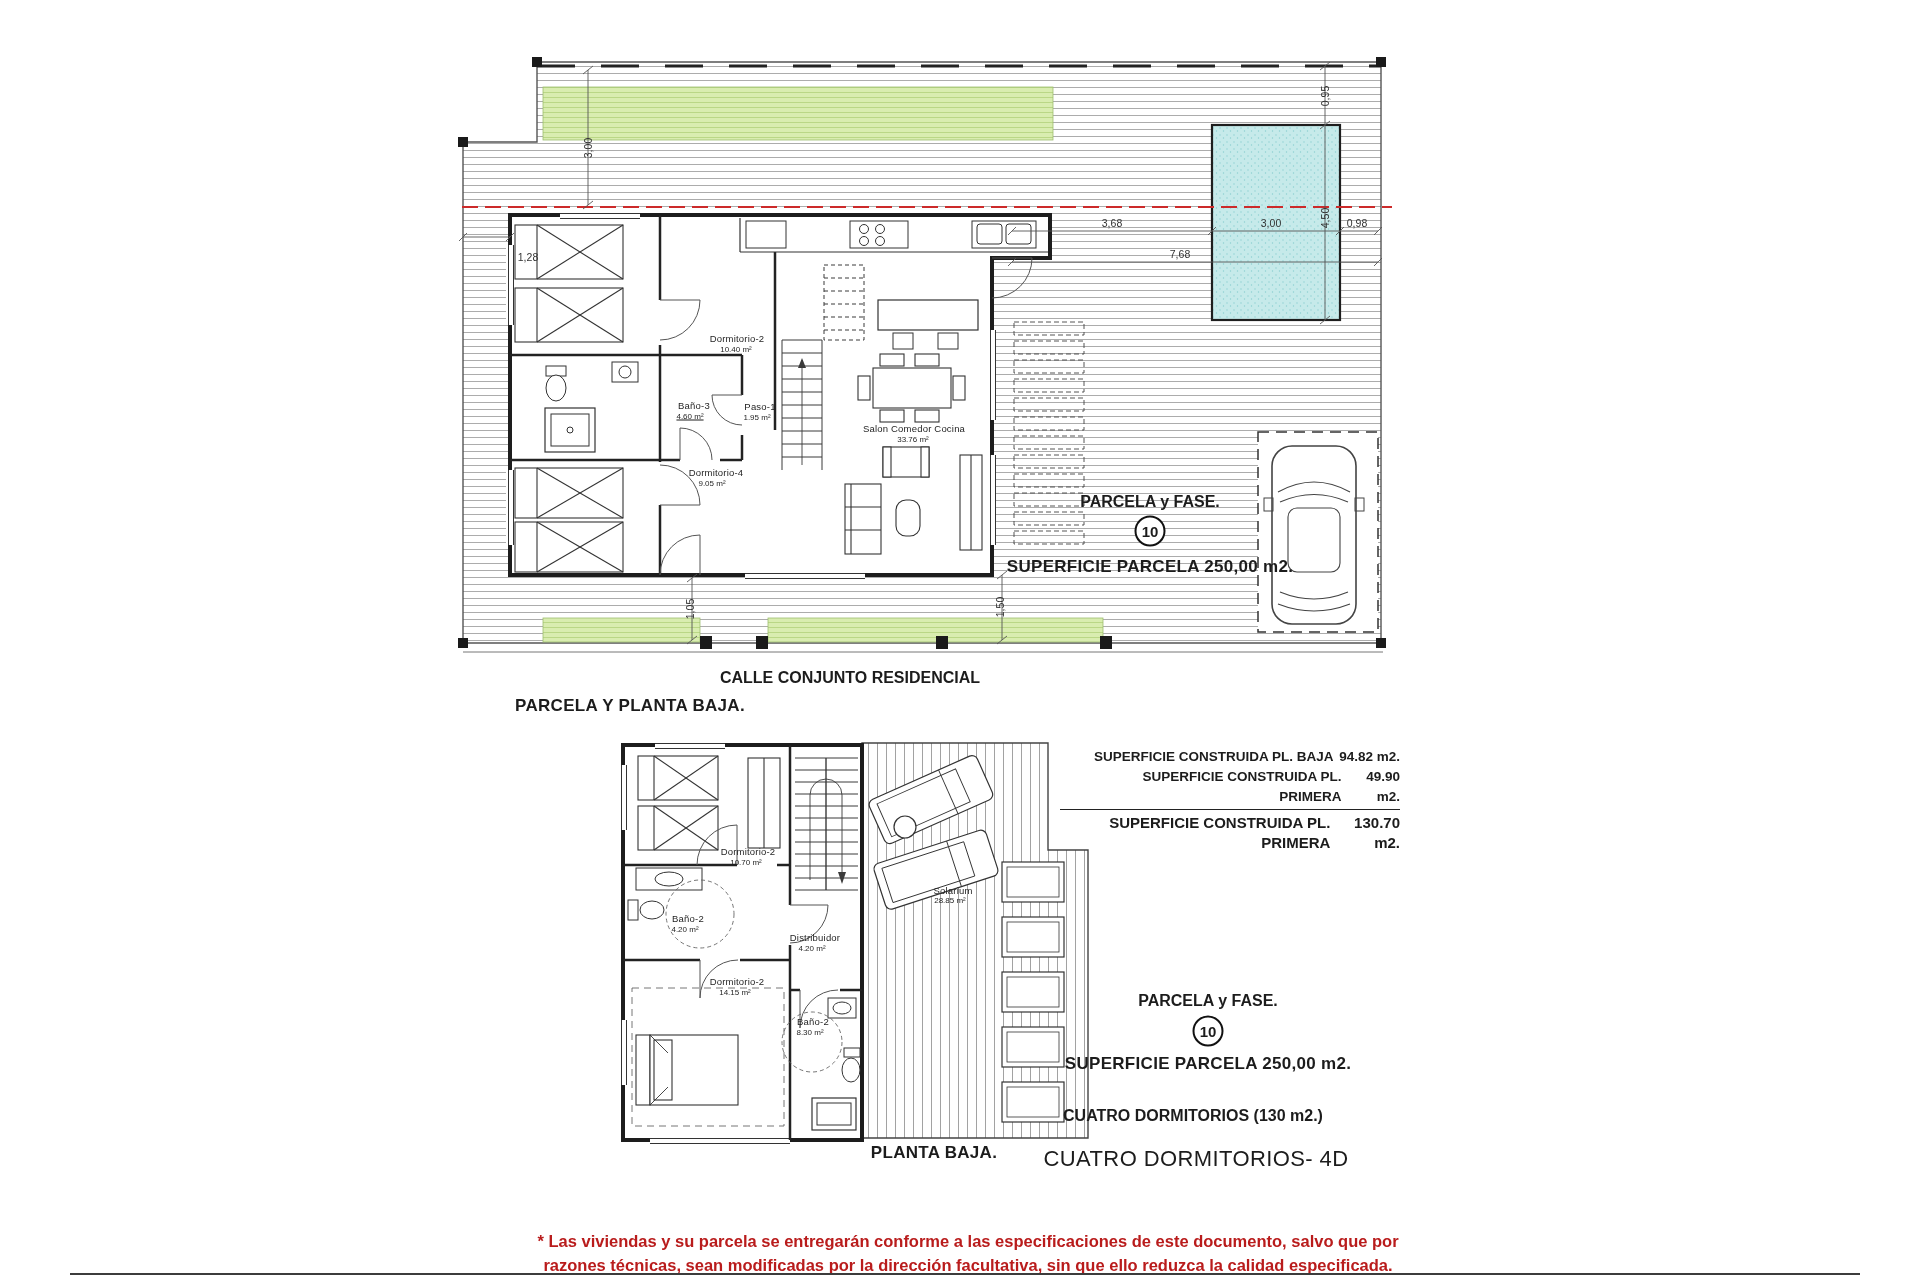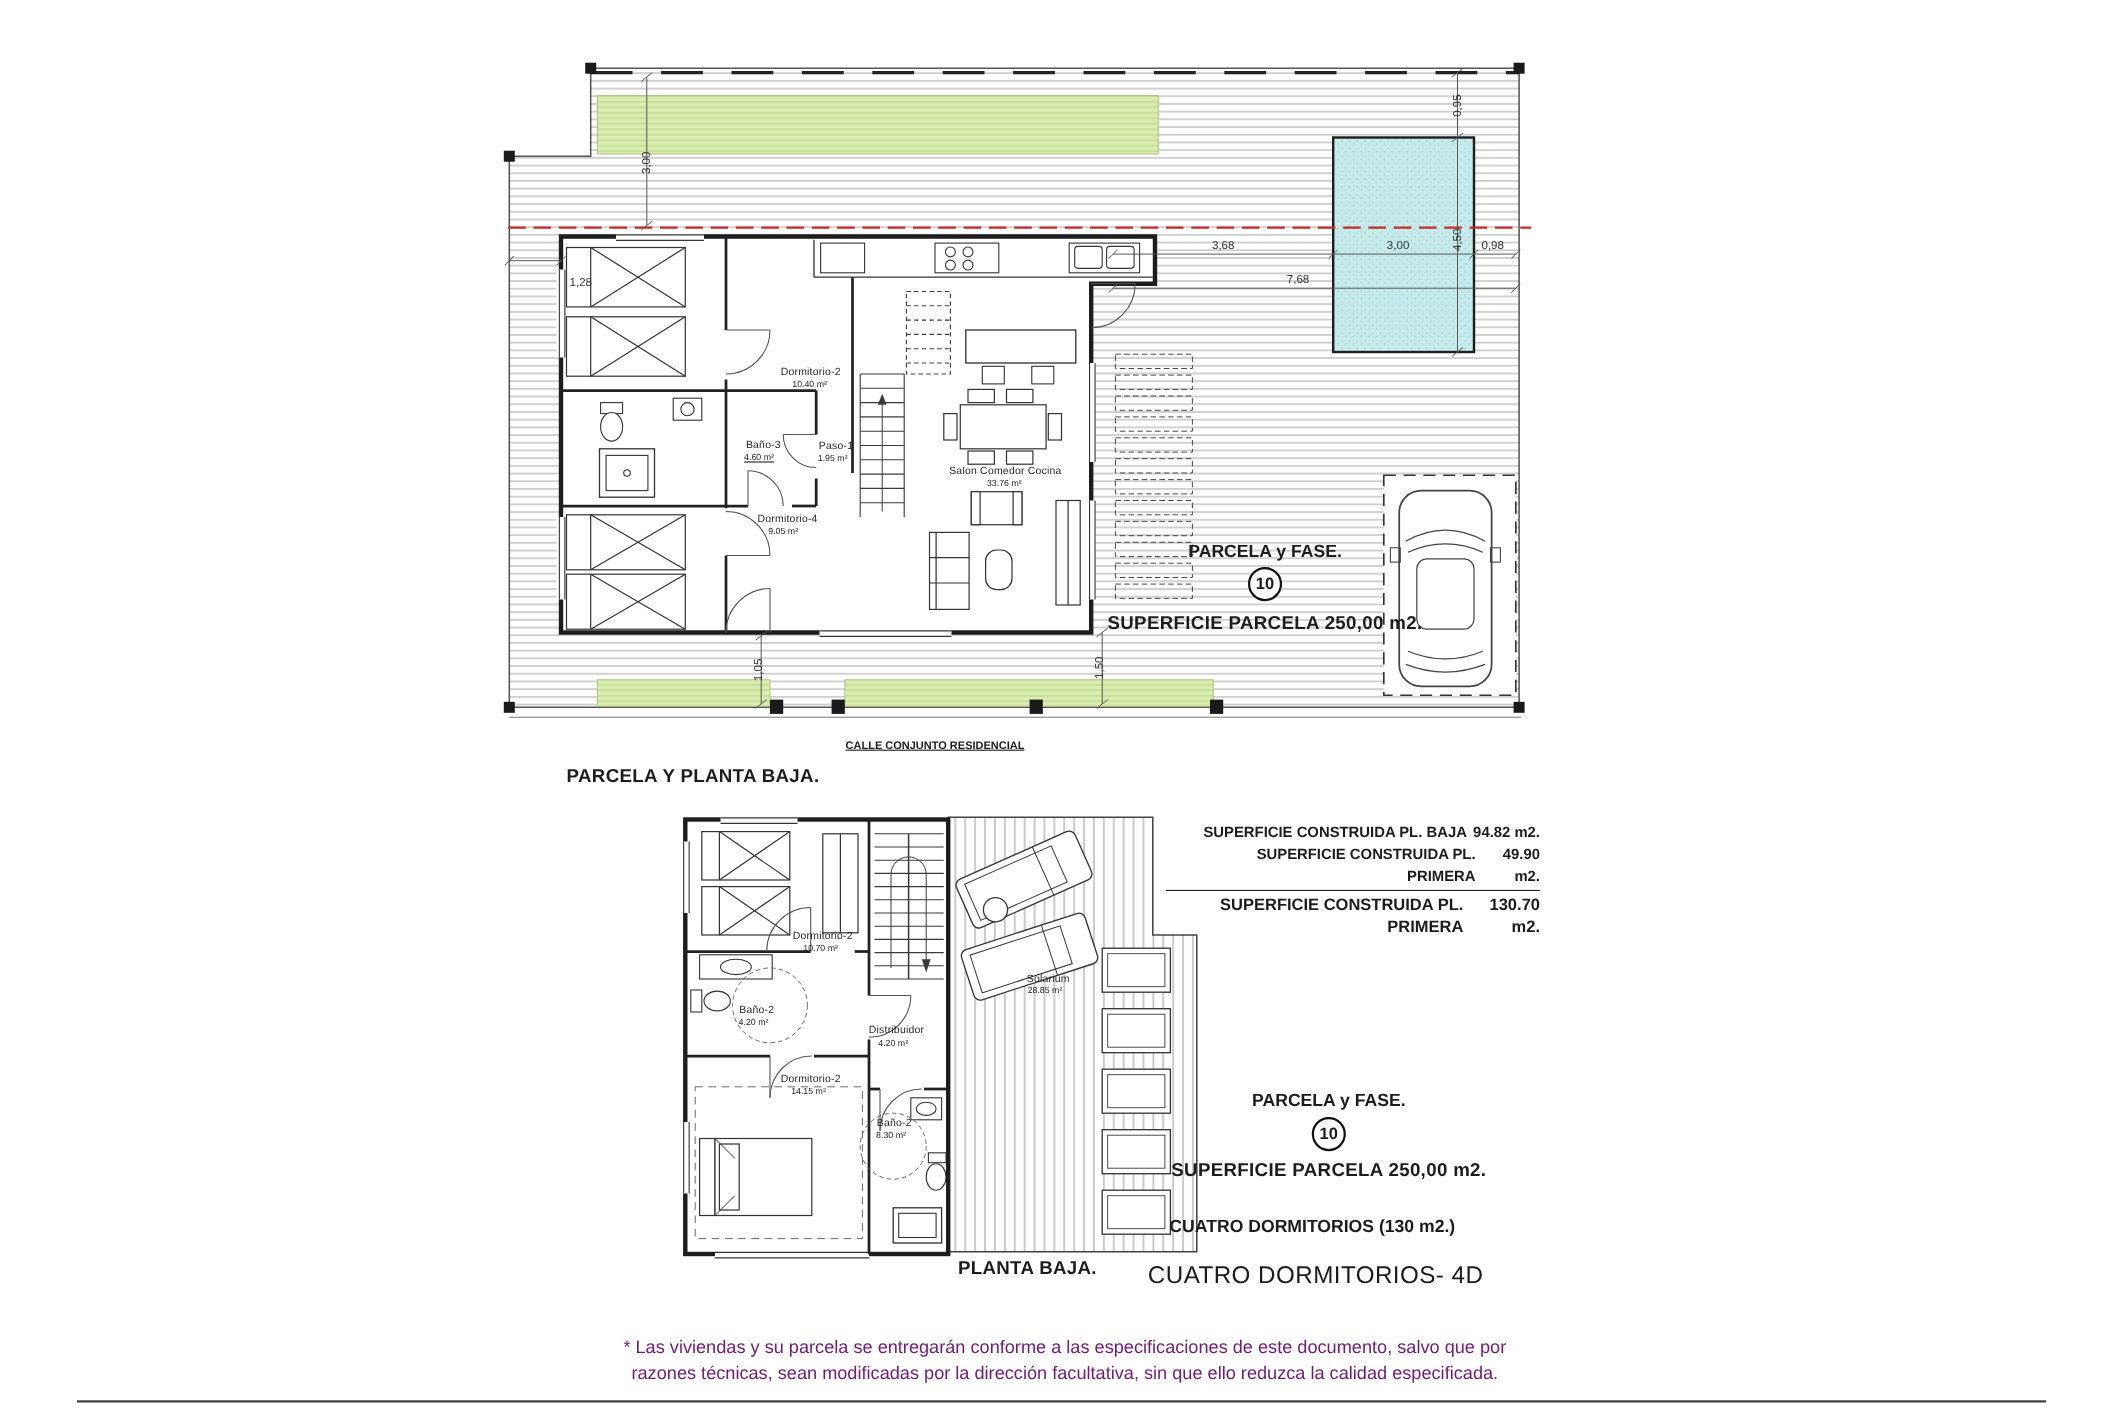--- a/index.html
+++ b/index.html
@@ -6,33 +6,33 @@
   .page{position:relative;width:1920px;height:1280px;background:#fff;overflow:hidden;
         font-family:"Liberation Sans", sans-serif;color:#1c1c1c;}
   svg{position:absolute;left:0;top:0;}
   .ov{position:absolute;white-space:nowrap;transform:translate(-50%,-50%);}
   .room-name{font-size:9.5px;letter-spacing:.2px;color:#1f1f1f;}
   .room-area{font-size:8px;color:#1f1f1f;}
   .dim{font-size:10.5px;color:#333;}
   .vdim{transform:translate(-50%,-50%) rotate(-90deg);}
   .cap-lg{font-size:17px;font-weight:bold;letter-spacing:.3px;}
   .cap-md{font-size:16px;font-weight:bold;}
-  .cap-sm{font-size:10px;font-weight:bold;text-decoration:underline;}
+  .cap-sm{font-size:16px;font-weight:bold;}
   .cap-xl{font-size:22px;font-weight:normal;letter-spacing:.4px;}
   .circle-num{width:27px;height:27px;border:2.4px solid #111;border-radius:50%;
               display:flex;align-items:center;justify-content:center;
               font-size:15px;font-weight:bold;background:#fff;}
   .areas-block{position:absolute;left:1060px;top:747px;width:340px;font-weight:bold;}
   .areas-row{display:flex;justify-content:space-between;font-size:13.5px;line-height:20px;text-align:right;}
   .areas-row.r0{padding-left:34px;}
   .areas-row.r1{padding-left:26px;}
   .areas-rule{border-top:1.6px solid #222;margin:2px 0 3px 0;}
   .areas-row.r2{font-size:15px;}
-  .disclaimer{position:absolute;left:968px;color:#701a75;font-weight:normal;font-size:16.5px;
-              transform:translateX(-50%);white-space:nowrap;}
+  .disclaimer{position:absolute;left:968px;color:#b91c1c;font-weight:bold;font-size:16.5px;
+              transform:translateX(-50%);white-space:nowrap;margin-top:16px;}
   .bottom-rule{position:absolute;left:70px;top:1273px;width:1790px;height:2px;background:#3c3c3c;}
 </style>
 </head>
 <body>
 
 <div class="page">
 
 <svg width="1920" height="1280" viewBox="0 0 1920 1280">
   <defs>
     <pattern id="hatchH" width="8" height="7" patternUnits="userSpaceOnUse">

